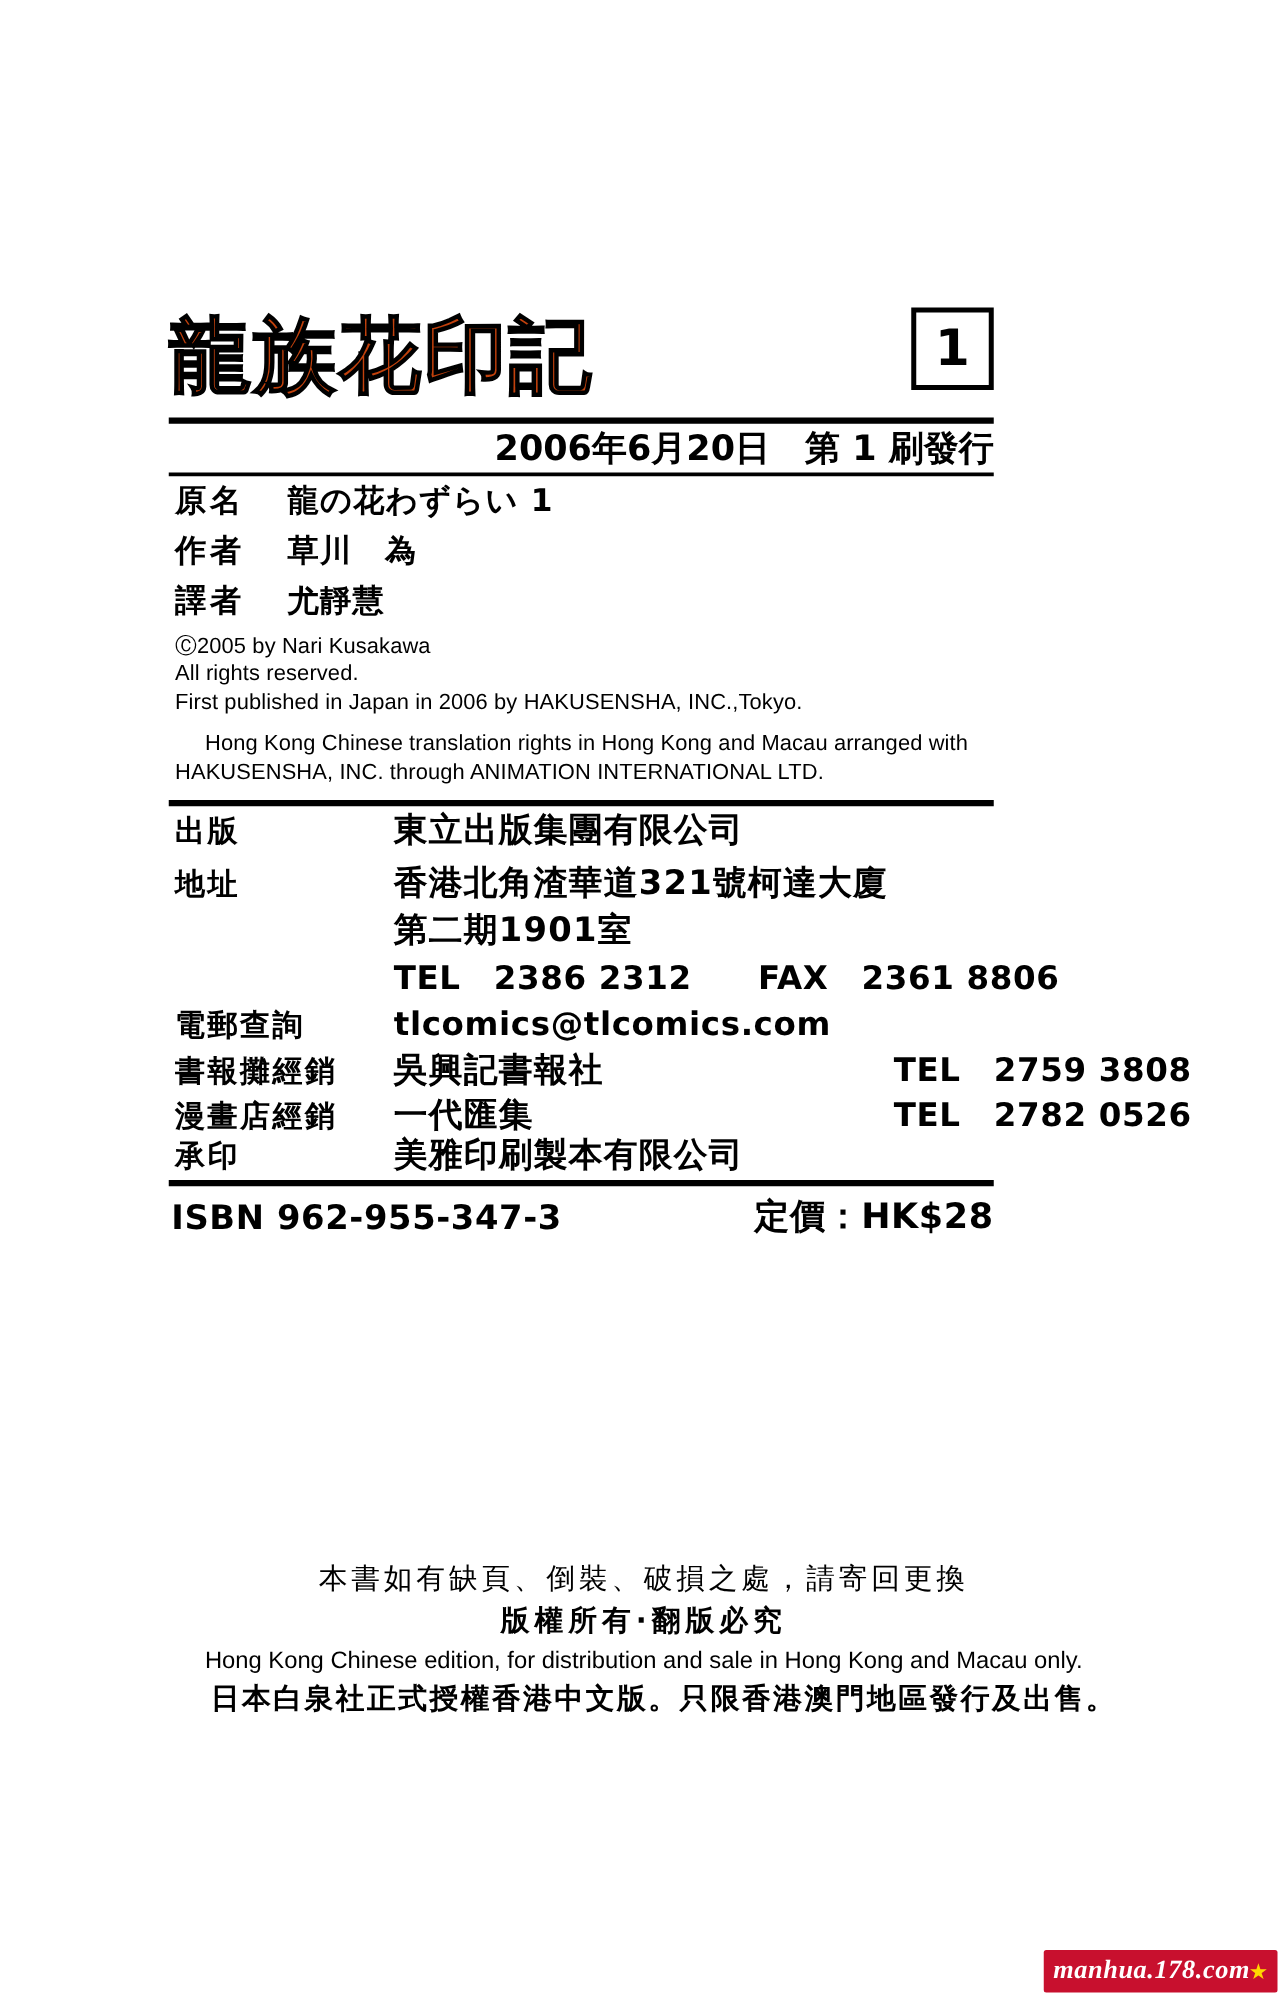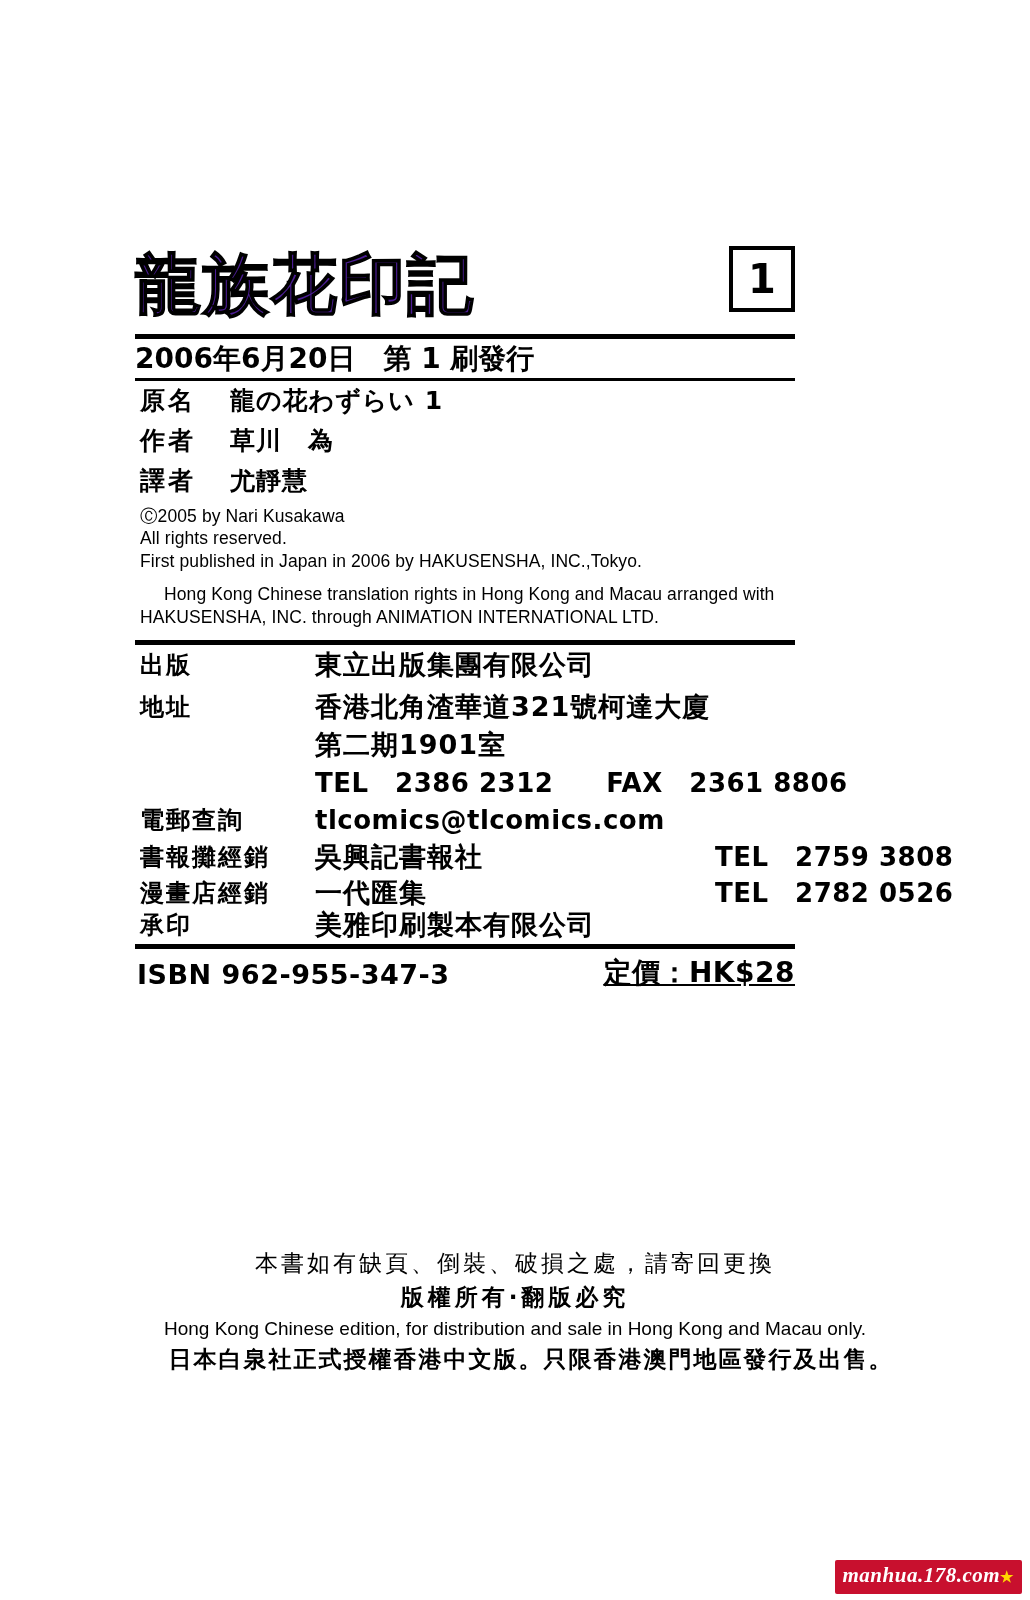--- a/index.html
+++ b/index.html
@@ -33,21 +33,21 @@
   }
   .book-title {
     position: absolute;
     left: 0;
     top: 0;
     font-family: "DejaVu Sans", sans-serif;
     font-weight: bold;
     font-size: 66px;
     letter-spacing: 2px;
     line-height: 74px;
-    color: #4c1d95;
+    color: #c2410c;
     white-space: nowrap;
     -webkit-text-stroke: 1.5px #000;
   }
   .volume-box {
     position: absolute;
     right: 0;
     top: -2px;
     width: 66px;
     height: 66px;
     border: 4px solid #000;
@@ -72,20 +72,21 @@
     width: 660px;
   }
   .rule-thick { height: 5px; }
   .rule-thin { height: 3px; }
 
   .pubdate {
     position: absolute;
     left: 135px;
     top: 343px;
     width: 660px;
+    text-align: right;
     font-family: "DejaVu Sans", sans-serif;
     font-weight: bold;
     font-size: 28px;
     line-height: 32px;
     letter-spacing: 0px;
     white-space: nowrap;
   }
 
   
   .cred-row {
@@ -195,21 +196,20 @@
   .price {
     position: absolute;
     right: 235px;
     top: 956px;
     font-family: "DejaVu Sans", sans-serif;
     font-weight: bold;
     font-size: 28px;
     line-height: 34px;
     letter-spacing: 0.5px;
     white-space: nowrap;
-    text-decoration: underline;
   }
 
   
   .footer-line {
     position: absolute;
     left: 0;
     width: 1030px;
     text-align: center;
     white-space: nowrap;
   }

